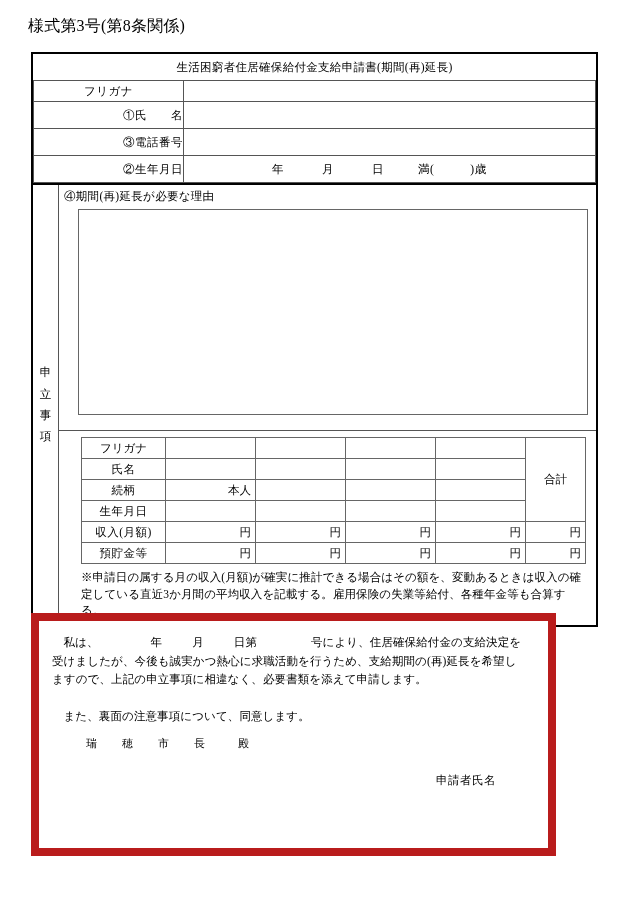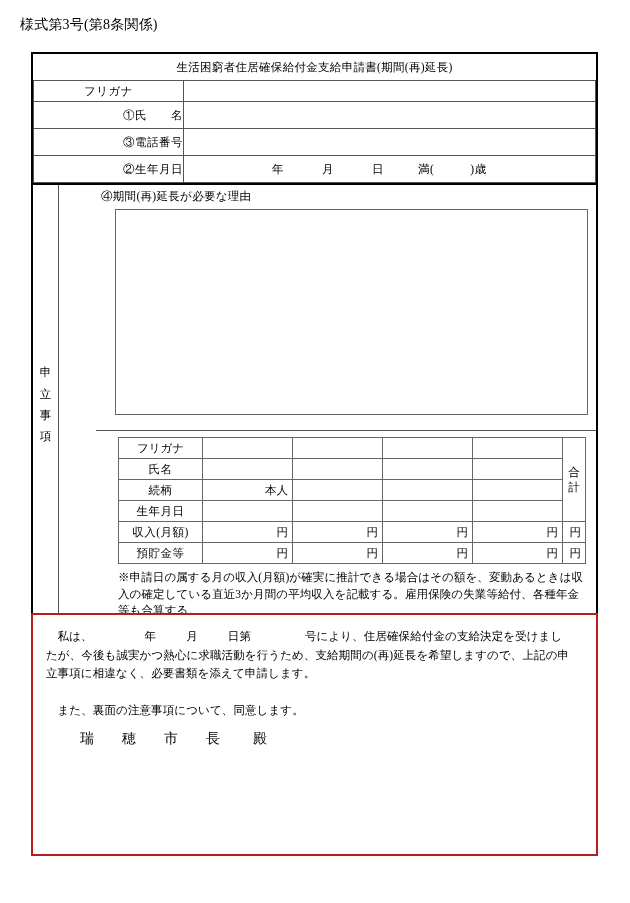--- a/index.html
+++ b/index.html
@@ -18,23 +18,23 @@
   .page {
     position: relative;
     width: 630px;
     height: 903px;
     box-sizing: border-box;
   }
 
   
   .form-no {
     position: absolute;
-    left: 20px;
+    left: 28px;
     top: 16px;
-    font-size: 14px;
+    font-size: 16px;
     letter-spacing: 0.2px;
     white-space: nowrap;
   }
 
   
   .box-main {
     position: absolute;
     left: 31px;
     top: 52px;
     width: 567px;
@@ -110,21 +110,20 @@
     align-items: center;
     justify-content: center;
     font-size: 11.5px;
     line-height: 1.85;
     box-sizing: border-box;
   }
   .mt-side span { display: block; }
   .mt-body {
     flex: 1 1 auto;
     min-width: 0;
-    margin-left: 37px;
   }
 
   .sec4 {
     border-bottom: 1px solid #555;
     padding: 4px 0 6px 0;
     box-sizing: border-box;
     height: 246px;
   }
   .sec4-title {
     font-size: 11.5px;
@@ -189,23 +188,23 @@
     line-height: 1.45;
     text-indent: 0;
     letter-spacing: 0.1px;
   }
 
   
   .box-decl {
     position: absolute;
     left: 31px;
     top: 613px;
-    width: 567px;
+    width: 525px;
     height: 243px;
-    border: 2px solid #b91c1c;
+    border: 8px solid #b91c1c;
     box-sizing: border-box;
     background: #fff;
     padding: 12px 22px 0 13px;
   }
   .para {
     font-size: 11.5px;
     line-height: 1.62;
     text-indent: 1em;
     margin: 0 0 18px 0;
     letter-spacing: 0.1px;
@@ -219,21 +218,21 @@
   .date-line {
     font-size: 11.5px;
     padding-left: 94px;
     letter-spacing: 0.5px;
     margin: 0 0 9px 0;
   }
   .date-line .s1 { display:inline-block; width:30px; }
   .date-line .s2 { display:inline-block; width:30px; }
 
   .mayor-line {
-    font-size: 14px;
+    font-size: 11px;
     padding-left: 34px;
     letter-spacing: 0.5px;
     margin: 0;
   }
   .mayor-line .city { letter-spacing: 7px; }
   .mayor-line .dono { display:inline-block; margin-left: 26px; }
 
   .applicant-line {
     font-size: 11.5px;
     text-align: right;
@@ -368,15 +367,16 @@
   <div class="box-decl">
 
     <p class="para"><span>私は、</span><span class="gap-n"></span><span>年</span><span class="gap-m"></span><span>月</span><span class="gap-d"></span><span>日第</span><span class="gap-no"></span><span>号により、住居確保給付金の支給決定を受けましたが、今後も誠実かつ熱心に求職活動を行うため、支給期間の(再)延長を希望しますので、上記の申立事項に相違なく、必要書類を添えて申請します。</span></p>
 
 
     <p class="para last">また、裏面の注意事項について、同意します。</p>
 
 
     <div class="mayor-line"><span class="city">瑞　穂　市　長</span><span class="dono">殿</span></div>
 
+    <div class="applicant-line">申請者氏名</div>
   </div>
 
 </div>
 
 </body></html>

